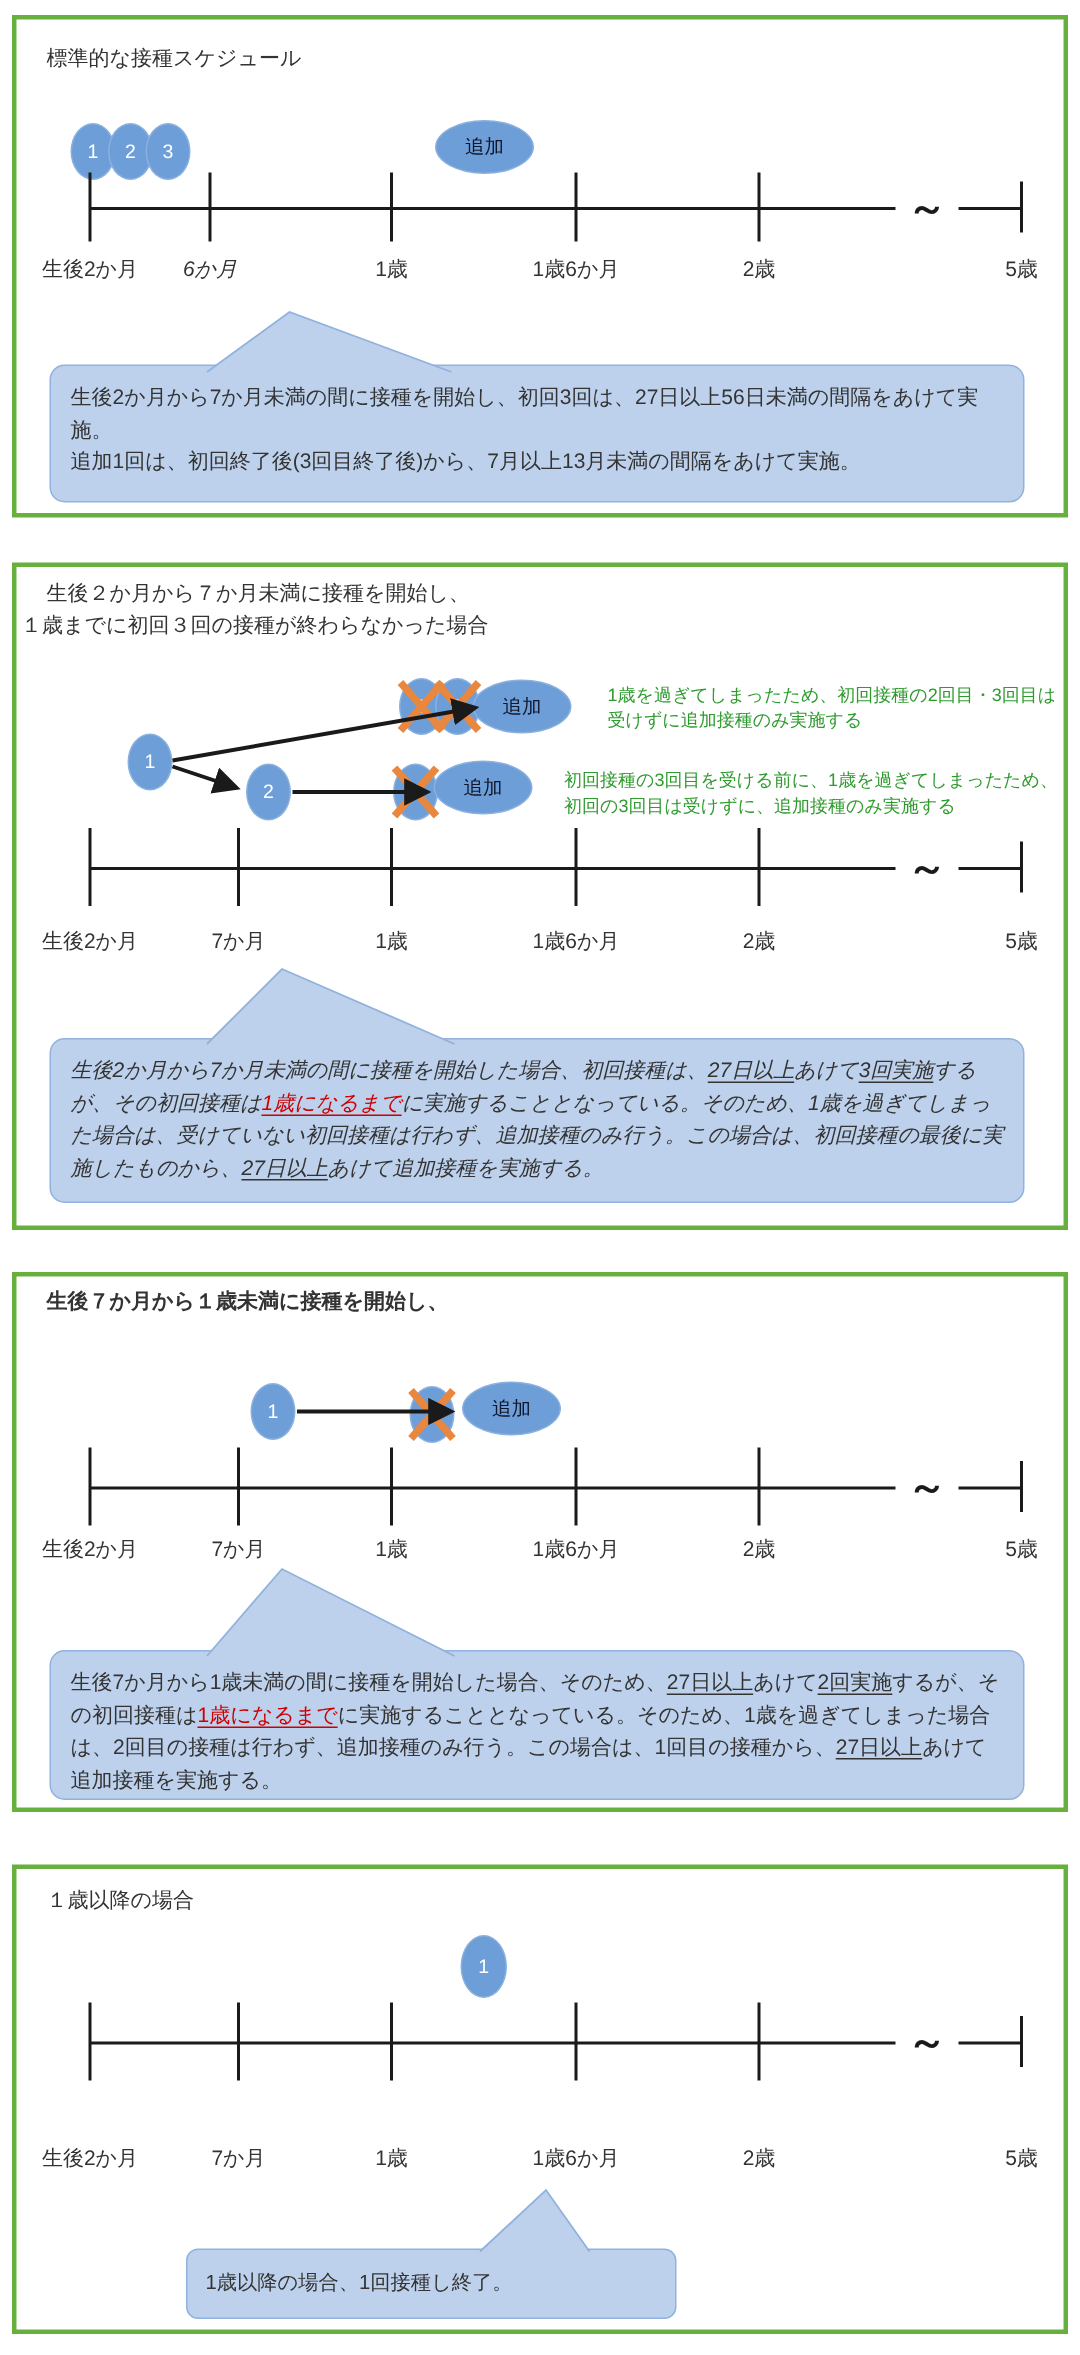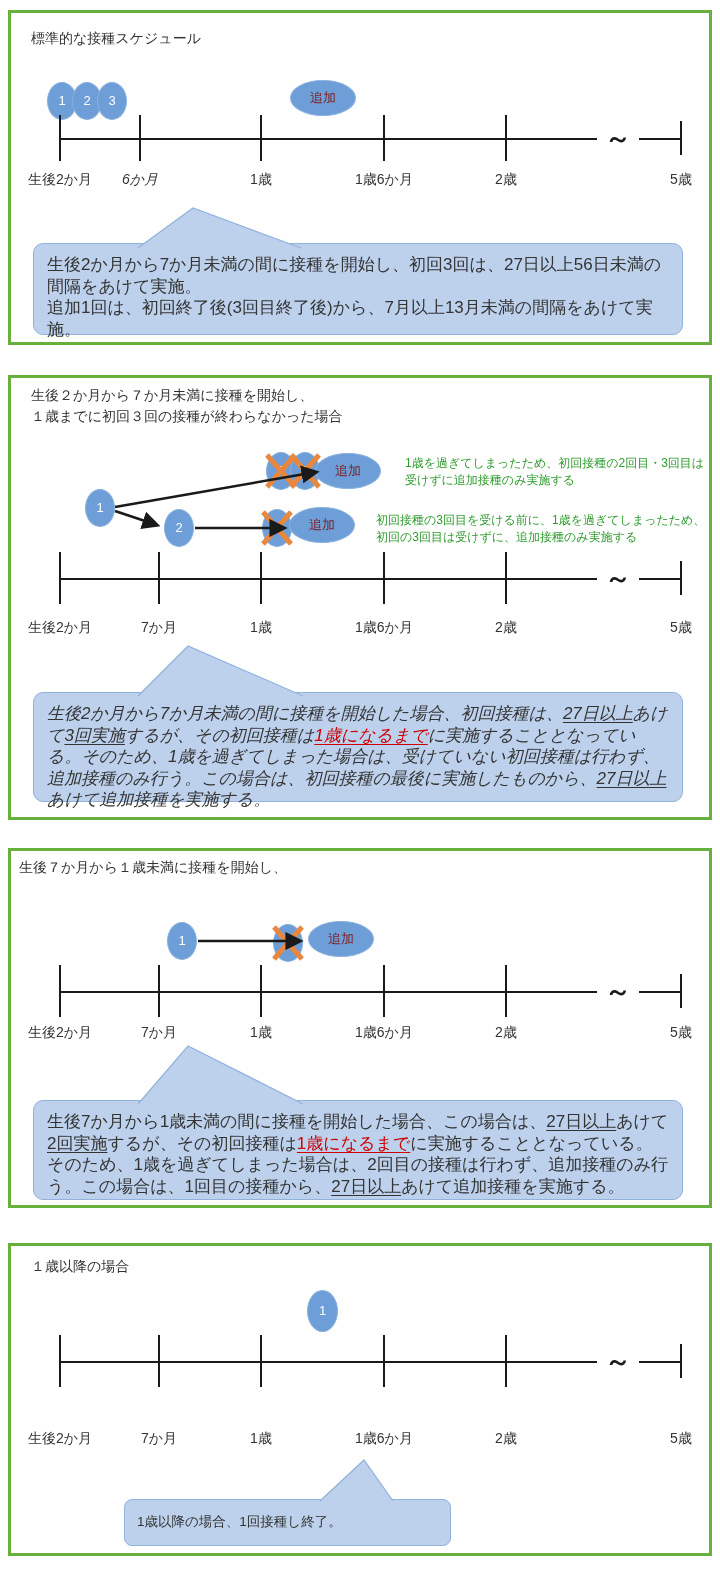--- a/index.html
+++ b/index.html
@@ -4,26 +4,26 @@
 <style>
   html,body{margin:0;padding:0;background:#fff;}
   body{width:720px;height:1570px;position:relative;font-family:"Liberation Sans",sans-serif;color:#333;}
   .panel{position:absolute;left:8px;width:704px;border:3px solid #68b03e;background:#fff;box-sizing:border-box;overflow:hidden;}
   .ptitle{position:absolute;font-size:14px;color:#333;white-space:nowrap;}
   .tline{position:absolute;height:2px;background:#1a1a1a;}
   .tick{position:absolute;width:2px;background:#1a1a1a;}
   .alabel{position:absolute;width:90px;text-align:center;font-size:14px;color:#333;white-space:nowrap;}
   .tilde{position:absolute;transform:translateX(-50%);background:#fff;padding:0 8px;font-size:26px;font-weight:bold;color:#1a1a1a;line-height:30px;}
   .dose{position:absolute;width:30px;height:38px;border-radius:50%;background:#6d9ed7;border:1px solid #8ab0de;box-sizing:border-box;color:#fff;font-size:13px;text-align:center;line-height:36px;}
-  .booster{position:absolute;width:66px;height:36px;border-radius:50%;background:#6d9ed7;border:1px solid #8ab0de;box-sizing:border-box;color:#7f1d1d;font-size:13px;text-align:center;line-height:34px;}
+  .booster{position:absolute;width:66px;height:36px;border-radius:50%;background:#6d9ed7;border:1px solid #8ab0de;box-sizing:border-box;color:#0f172a;font-size:13px;text-align:center;line-height:34px;}
   .xmark{position:absolute;}
   .arrows{position:absolute;left:0;top:0;pointer-events:none;}
   .note{position:absolute;font-size:12px;line-height:17px;color:#2f9b2f;}
   .callout{position:absolute;background:#bdd1ec;border:1px solid #91b2dc;box-sizing:border-box;border-radius:10px;}
-  .ctext{margin:0;font-size:17px;line-height:21.5px;color:#333;}
+  .ctext{margin:0;font-size:14px;line-height:21.5px;color:#333;}
   .pointer{position:absolute;}
   .u{text-decoration:underline;text-underline-offset:3px;}
   .ru{color:#cc0000;text-decoration:underline;text-underline-offset:3px;}
 </style>
 </head>
 <body>
 
 <section class="panel" style="top:10px;height:335px;padding-left:24px;">
   <div class="ptitle" style="left:20px;top:17px;">標準的な接種スケジュール</div>
 
@@ -52,21 +52,21 @@
     <p class="ctext">生後2か月から7か月未満の間に接種を開始し、初回3回は、27日以上56日未満の間隔をあけて実施。</p>
     <p class="ctext">追加1回は、初回終了後(3回目終了後)から、7月以上13月未満の間隔をあけて実施。</p>
   </div>
   <svg class="pointer" style="left:120px;top:192px;" width="180" height="44">
     <path d="M7,43 L62,3 L170,43" fill="#bdd1ec" stroke="#91b2dc" stroke-width="1.2"></path>
   </svg>
 </section>
 
 <section class="panel" style="top:375px;height:445px;">
   <div class="ptitle" style="left:20px;top:9px;">生後２か月から７か月未満に接種を開始し、</div>
-  <div class="ptitle" style="left:20px;top:30px;">１歳までに初回３回の接種が終わらなかった場合</div>
+  <div class="ptitle" style="left:3px;top:30px;">１歳までに初回３回の接種が終わらなかった場合</div>
 
   <div class="dose" style="left:74px;top:111px;">1</div>
 
   <div class="dose" style="left:255px;top:74px;">2</div>
   <div class="dose" style="left:279px;top:74px;">3</div>
   <div class="booster" style="left:304px;top:75px;">追加</div>
   <svg class="xmark" style="left:252px;top:73px;" width="36" height="40">
     <line x1="4" y1="4" x2="32" y2="36" stroke="#e9873e" stroke-width="5"></line>
     <line x1="32" y1="4" x2="4" y2="36" stroke="#e9873e" stroke-width="5"></line>
   </svg>
@@ -114,21 +114,21 @@
 
   <div class="callout" style="left:22px;top:314px;width:650px;height:110px;padding:10px 13px;font-style:italic;">
     <p class="ctext"><span>生後2か月から7か月未満の間に接種を開始した場合、初回接種は、</span><span class="u">27日以上</span><span>あけて</span><span class="u">3回実施</span><span>するが、その初回接種は</span><span class="ru">1歳になるまで</span><span>に実施することとなっている。そのため、1歳を過ぎてしまった場合は、受けていない初回接種は行わず、追加接種のみ行う。この場合は、初回接種の最後に実施したものから、</span><span class="u">27日以上</span><span>あけて追加接種を実施する。</span></p>
   </div>
   <svg class="pointer" style="left:120px;top:265px;" width="180" height="54">
     <path d="M7,53 L57,3 L172,53" fill="#bdd1ec" stroke="#91b2dc" stroke-width="1.2"></path>
   </svg>
 </section>
 
 <section class="panel" style="top:848px;height:360px;">
-  <div class="ptitle" style="left:8px;top:8px;">生後７か月から１歳未満に接種を開始し、</div>
+  <div class="ptitle" style="left:20px;top:8px;font-weight:bold;">生後７か月から１歳未満に接種を開始し、</div>
 
   <div class="dose" style="left:156px;top:71px;">1</div>
   <div class="dose" style="left:262px;top:73px;">2</div>
   <div class="booster" style="left:297px;top:70px;">追加</div>
   <svg class="xmark" style="left:259px;top:72px;" width="36" height="40">
     <line x1="4" y1="4" x2="32" y2="36" stroke="#e9873e" stroke-width="5"></line>
     <line x1="32" y1="4" x2="4" y2="36" stroke="#e9873e" stroke-width="5"></line>
   </svg>
   <svg class="arrows" width="698" height="150">
     <defs>
@@ -149,21 +149,21 @@
   <div class="tilde" style="left:607px;top:125px;">～</div>
 
   <div class="alabel" style="left:4px;top:173px;">生後2か月</div>
   <div class="alabel" style="left:103px;top:173px;">7か月</div>
   <div class="alabel" style="left:205px;top:173px;">1歳</div>
   <div class="alabel" style="left:328px;top:173px;">1歳6か月</div>
   <div class="alabel" style="left:450px;top:173px;">2歳</div>
   <div class="alabel" style="left:625px;top:173px;">5歳</div>
 
   <div class="callout" style="left:22px;top:249px;width:650px;height:100px;padding:10px 13px;">
-    <p class="ctext"><span>生後7か月から1歳未満の間に接種を開始した場合、この場合は、</span><span class="u">27日以上</span><span>あけて</span><span class="u">2回実施</span><span>するが、その初回接種は</span><span class="ru">1歳になるまで</span><span>に実施することとなっている。そのため、1歳を過ぎてしまった場合は、2回目の接種は行わず、追加接種のみ行う。この場合は、1回目の接種から、</span><span class="u">27日以上</span><span>あけて追加接種を実施する。</span></p>
+    <p class="ctext"><span>生後7か月から1歳未満の間に接種を開始した場合、そのため、</span><span class="u">27日以上</span><span>あけて</span><span class="u">2回実施</span><span>するが、その初回接種は</span><span class="ru">1歳になるまで</span><span>に実施することとなっている。そのため、1歳を過ぎてしまった場合は、2回目の接種は行わず、追加接種のみ行う。この場合は、1回目の接種から、</span><span class="u">27日以上</span><span>あけて追加接種を実施する。</span></p>
   </div>
   <svg class="pointer" style="left:120px;top:192px;" width="180" height="62">
     <path d="M7,61 L57,3 L172,61" fill="#bdd1ec" stroke="#91b2dc" stroke-width="1.2"></path>
   </svg>
 </section>
 
 <section class="panel" style="top:1243px;height:313px;">
   <div class="ptitle" style="left:20px;top:12px;">１歳以降の場合</div>
 
   <div class="dose" style="left:296px;top:44px;width:31px;height:42px;line-height:40px;">1</div>

